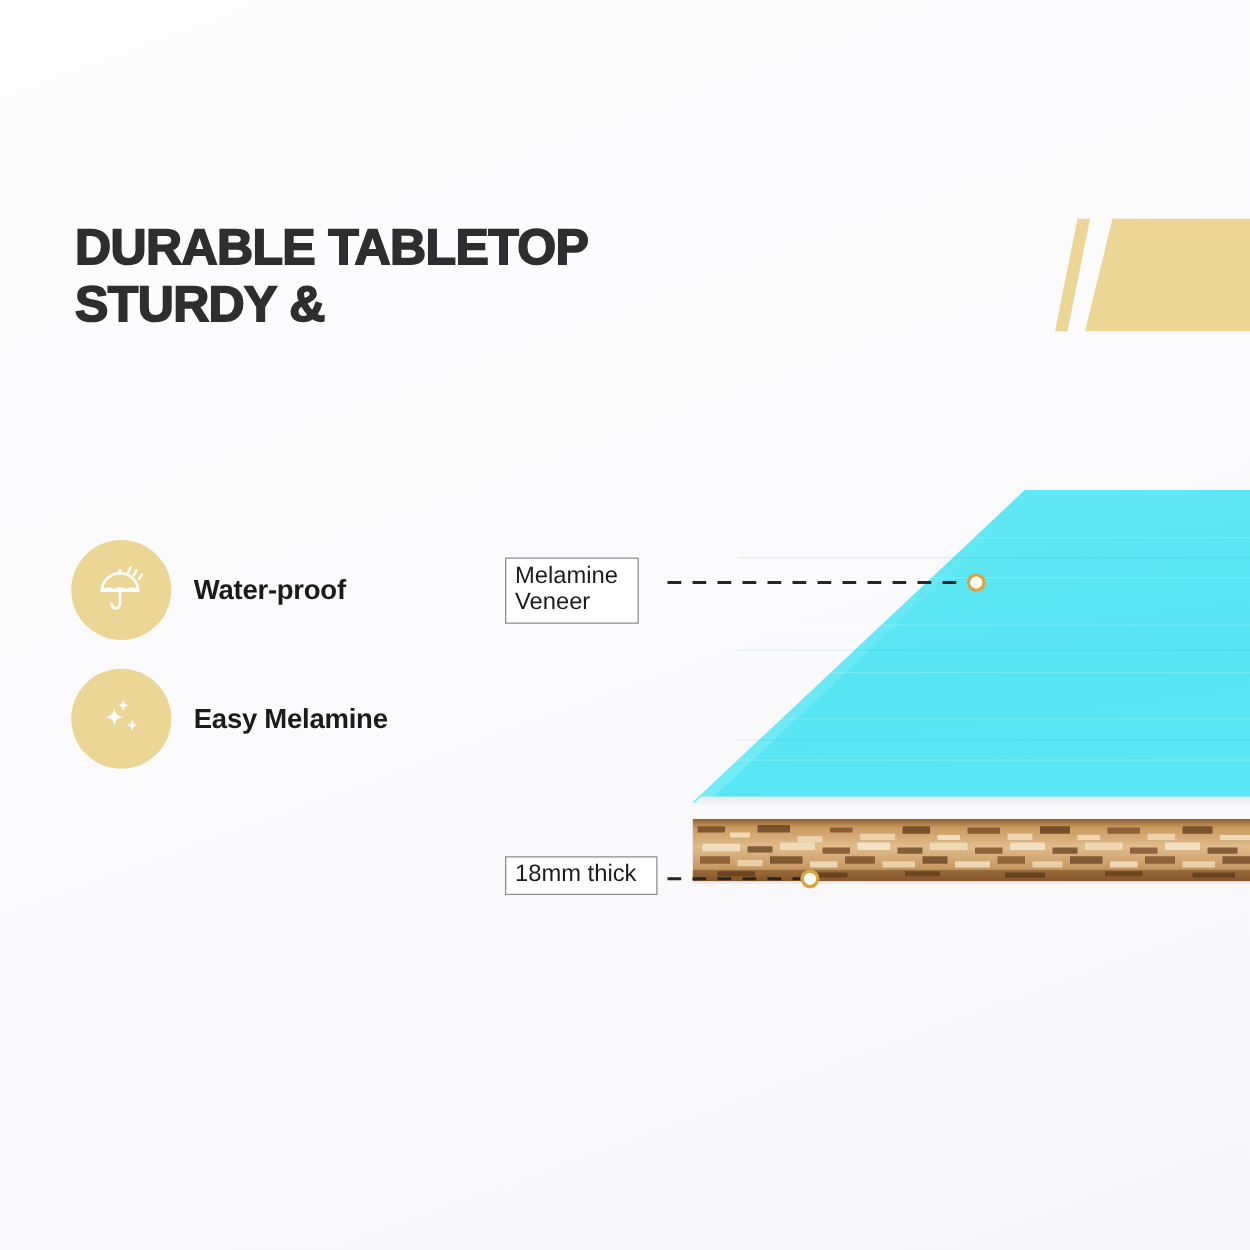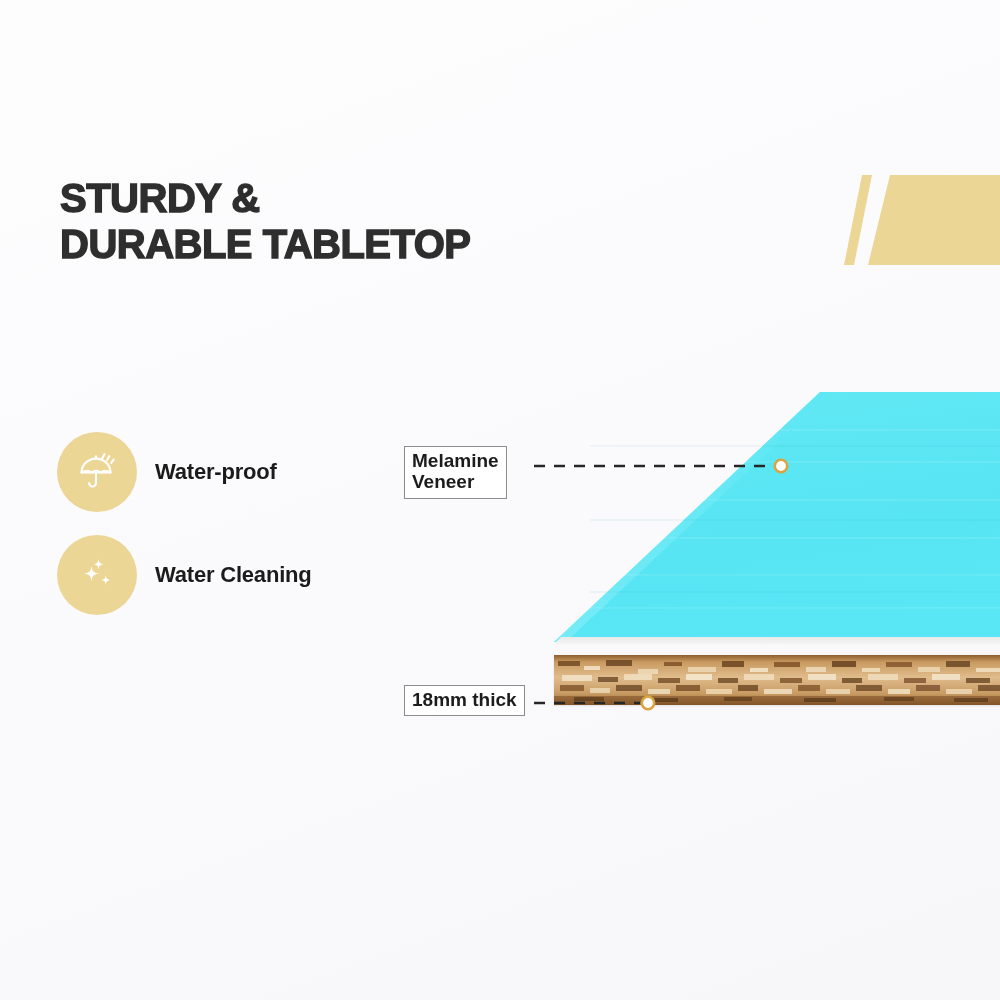--- a/index.html
+++ b/index.html
@@ -112,26 +112,26 @@
     height: 50px;
     overflow: hidden;
     box-shadow: 0 1px 2px rgba(0,0,0,0.10);
   }
 
   
   .callout-box {
     position: absolute;
     background: #ffffff;
     border: 1.4px solid #8c8c8c;
-    padding: 3px 7px 5px 7px;
+    padding: 3px 16px 5px 7px;
     font-size: 19px;
     line-height: 1.13;
     color: #1c1c1c;
     white-space: pre-line;
-    font-weight: 700;
+    font-weight: 400;
   }
   #callout-veneer { left: 404px; top: 446px; }
   #callout-thickness { left: 404px; top: 685px; }
 
   .leader-svg {
     position: absolute;
     left: 0;
     top: 0;
     width: 1000px;
     height: 1000px;
@@ -142,22 +142,22 @@
 <body>
 
 <div id="stage">
 
   <svg class="corner-stripes" viewBox="0 0 160 300" preserveAspectRatio="none">
     <polygon points="22,175 32,175 14,265 4,265" fill="#ecd695"></polygon>
     <polygon points="50,175 160,175 160,265 28,265" fill="#ecd695"></polygon>
   </svg>
 
   <div class="headline">
+    <span class="line">DURABLE TABLETOP</span>
     <span class="line">STURDY &amp;</span>
-    <span class="line">DURABLE TABLETOP</span>
   </div>
 
   <div class="features">
 
     <div class="feature-row">
       <div class="feature-icon-wrap">
         <svg width="46" height="46" viewBox="0 0 46 46">
           <g fill="none" stroke="#ffffff" stroke-width="2.1" stroke-linecap="round" stroke-linejoin="round">
             <path d="M7.5 23.5 C7.5 15.6 14.4 9.6 22 9.6 C29.6 9.6 36.5 15.6 36.5 23.5 Z"></path>
             <path d="M7.5 23.5 C11.2 21.4 14.6 21.4 17.6 23.5"></path>
@@ -178,21 +178,21 @@
     <div class="feature-row">
       <div class="feature-icon-wrap">
         <svg width="46" height="46" viewBox="0 0 46 46">
           <g fill="#ffffff">
             <path d="M17.5 30.0 C17.9 24.0 19.6 22.2 25.4 21.6 C19.6 21.0 17.9 19.2 17.5 13.2 C17.1 19.2 15.4 21.0 9.6 21.6 C15.4 22.2 17.1 24.0 17.5 30.0 Z"></path>
             <path d="M24.6 18.0 C24.9 13.8 26.0 12.6 30.0 12.2 C26.0 11.8 24.9 10.5 24.6 6.3 C24.3 10.5 23.2 11.8 19.2 12.2 C23.2 12.6 24.3 13.8 24.6 18.0 Z"></path>
             <path d="M31.8 33.6 C32.1 29.6 33.1 28.5 36.9 28.1 C33.1 27.7 32.1 26.5 31.8 22.5 C31.5 26.5 30.5 27.7 26.7 28.1 C30.5 28.5 31.5 29.6 31.8 33.6 Z"></path>
           </g>
         </svg>
       </div>
-      <span class="feature-label">Water Cleaning</span>
+      <span class="feature-label">Easy Melamine</span>
     </div>
 
   </div>
 
   <div class="product">
 
     <svg class="veneer-panel" viewBox="0 0 480 290" preserveAspectRatio="none">
       <defs>
         <linearGradient id="veneerGrad" x1="0" y1="0" x2="0.25" y2="1">
           <stop offset="0%" stop-color="#63e8f4"></stop>

